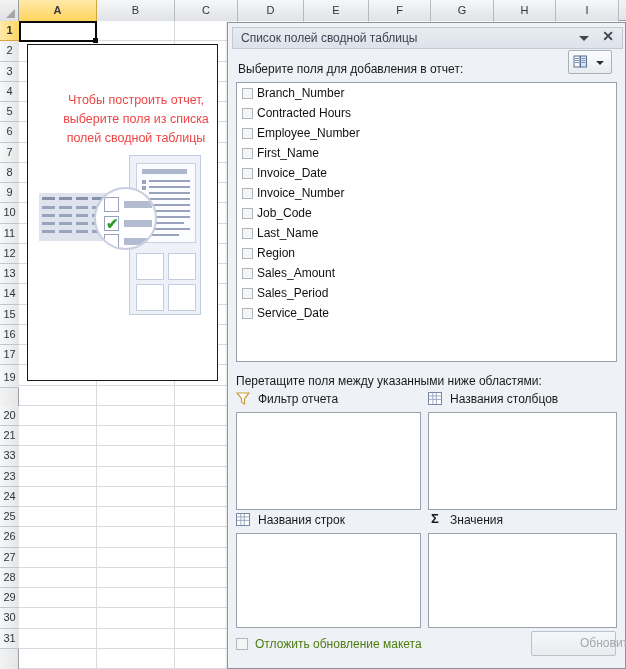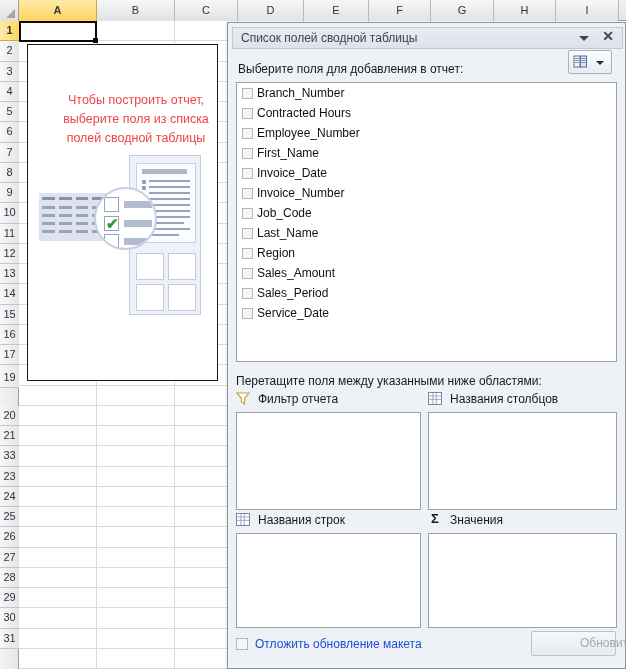--- a/index.html
+++ b/index.html
@@ -116,21 +116,21 @@
   .ic-filter { width: 14px; height: 13px; position: relative; flex: none; }
   .ic-grid { width: 14px; height: 13px; position: relative; flex: none;
     background: #ffffff; border: 1px solid #7a86a8; box-sizing: border-box; }
   .ic-sigma { width: 14px; height: 13px; position: relative; flex: none;
     font-size: 13px; color: #1a1a1a; text-align: center; line-height: 12px; font-weight: bold; }
 
   .defer-row { position: absolute; left: 236px; top: 632px; width: 381px; height: 24px;
     display: flex; align-items: center; }
   .defer-cb { width: 12px; height: 12px; border: 1px solid #b2b6bb; background: #f4f5f6;
     box-sizing: border-box; flex: none; }
-  .defer-label { margin-left: 7px; font-size: 12px; color: #1d4ed8; }
+  .defer-label { margin-left: 7px; font-size: 12px; color: #4d7c0f; }
   .update-btn { position: absolute; left: 531px; top: 631px; width: 85px; height: 25px;
     background: linear-gradient(to bottom,#f6f7f9 0%,#e9ecef 100%);
     border: 1px solid #bcc2ca; border-radius: 2px; box-sizing: border-box;
     font-size: 12px; color: #a3a8af; text-align: center; line-height: 23px; cursor: default; padding-left: 48px; }
 </style>
 </head>
 <body>
 
 <div id="app">
 

